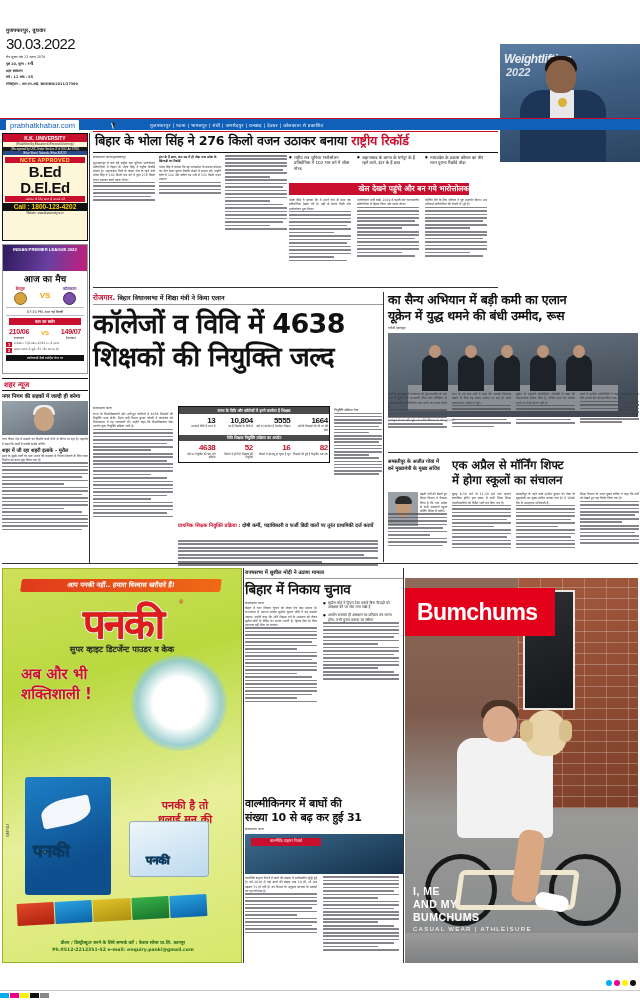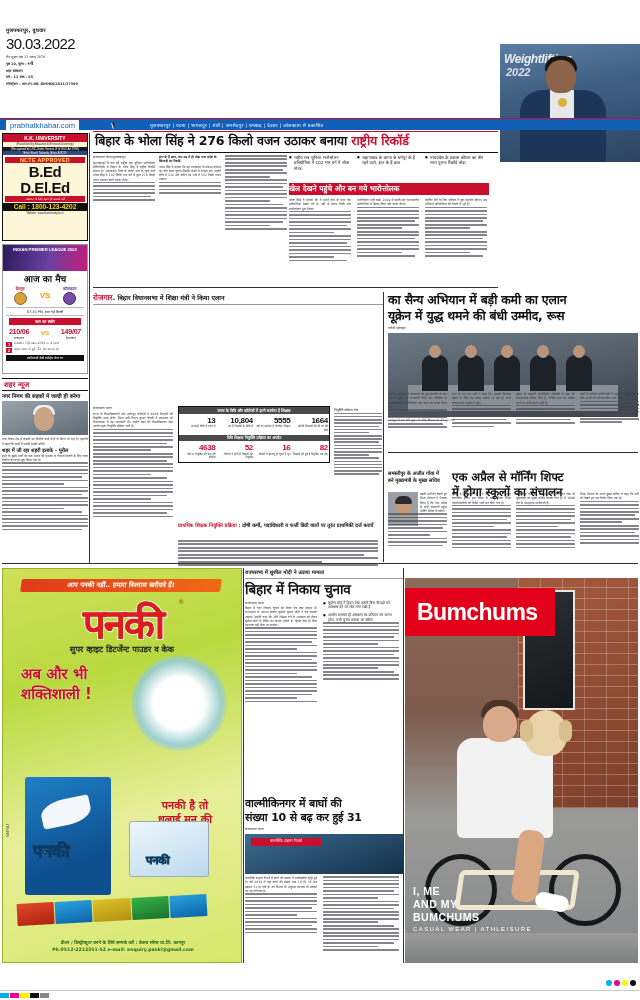--- a/index.html
+++ b/index.html
@@ -176,23 +176,23 @@
   .n2 { left: 66px; width: 62px; }
   .n3 { left: 132px; width: 62px; }
   .byline { font-size: 3.2px; font-weight: bold; color: #c8102e; margin-bottom: 1.5px; }
   .byline span { color: #333; font-weight: normal; }
 
   .bullets { position: absolute; left: 196px; top: 0; width: 200px; }
   .blrow { display: flex; gap: 4px; }
   .bl { width: 64px; font-size: 4.2px; line-height: 1.3; color: #111; position: relative; padding-left: 5px; }
   .bl:before { content: "\25CF"; position: absolute; left: 0; top: 0; font-size: 3.2px; color: #111; }
   .redband {
-    position: absolute; left: 196px; top: 28px; width: 200px; height: 12px;
+    position: absolute; left: 196px; top: 28px; width: 180px; height: 12px;
     background: #c8102e; color: #fff; font-size: 7.4px; font-weight: bold;
-    text-align: left; line-height: 12px;
+    text-align: right; line-height: 12px;
   }
   .bcols { position: absolute; left: 196px; top: 43px; width: 200px; }
   .bcol { position: absolute; top: 0; width: 62px; }
   .bc1 { left: 0; } .bc2 { left: 68px; } .bc3 { left: 136px; }
 
   
   .vsep { position: absolute; background: #333; width: .7px; }
   .hsep { position: absolute; background: #333; height: .7px; }
 
   .mainhead { position: absolute; left: 93px; top: 292px; width: 290px; }
@@ -233,21 +233,21 @@
   .ukr-photo .p {
     position: absolute; bottom: 26px; width: 26px; height: 36px; background: #1d2228; border-radius: 9px 9px 0 0;
   }
   .ukr-photo .p:after { content:""; position:absolute; left:7px; top:-10px; width:12px;height:13px;background:#b9937a;border-radius:50%; }
   .ukr-cap { font-size: 3px; color: #444; margin-top: 1px; }
 
   .ukr-cols { position: absolute; left: 388px; top: 392px; width: 250px; }
   .ukr-c { position: absolute; top: 0; width: 59px; }
   .uc1{left:0;} .uc2{left:64px;} .uc3{left:128px;} .uc4{left:192px;}
 
-  .rstory2 { position: absolute; left: 388px; top: 458px; width: 250px; margin-top: 12px; }
+  .rstory2 { position: absolute; left: 388px; top: 458px; width: 250px; }
   .rstory2 .kick { font-size: 5px; line-height: 1.3; color: #111; width: 58px; float: left; font-weight: bold;}
   .rstory2 h3 { font-size: 11.6px; font-weight: bold; color: #111; line-height: 1.3; margin-left: 64px; }
   .rs2-cols { position: absolute; left: 388px; top: 492px; width: 250px; }
   .rs2c { position: absolute; top: 0; width: 59px; }
 
   .face-sq { width: 30px; height: 34px; background: #9aa0a6; position: relative; float: left; margin: 0 2px 1px 0; }
   .face-sq:after { content:""; position:absolute; left:8px; top:7px; width:15px;height:18px;background:#c09a78;border-radius:50% 50% 45% 45%; }
   .face-sq:before { content:""; position:absolute; left:7px; top:4px; width:17px;height:8px;background:#2b2b2b;border-radius:9px 9px 2px 2px; z-index:2;}
 
   
@@ -636,20 +636,24 @@
   </div>
 
   <div class="hsep" style="left:93px; top:287px; width:405px;"></div>
   <div class="vsep" style="left:383px; top:292px; height:270px;"></div>
   <div class="vsep" style="left:89px; top:133px; height:430px;"></div>
 
   <div class="mainhead">
     <div class="kicker hi">
       <span class="red">रोजगार.</span><span> बिहार विधानसभा में शिक्षा मंत्री ने किया एलान</span>
     </div>
+    <h2 class="hi">
+      <div>कॉलेजों व विवि में 4638</div>
+      <div>शिक्षकों की नियुक्ति जल्द</div>
+    </h2>
   </div>
 
   <div class="leftcolstory">
     <div class="byline hi">
       <span>संवाददाता</span> <span>पटना</span>
     </div>
     <div class="tiny hi">राज्य के विश्वविद्यालयों और अंगीभूत कॉलेजों में 4638 शिक्षकों की नियुक्ति जल्द होगी। शिक्षा मंत्री विजय कुमार चौधरी ने मंगलवार को विधानसभा में यह जानकारी दी। उन्होंने कहा कि विश्वविद्यालय सेवा आयोग द्वारा नियुक्ति प्रक्रिया जारी है।</div>
     <span class="fakelines">
       <i></i>
         <i></i>

